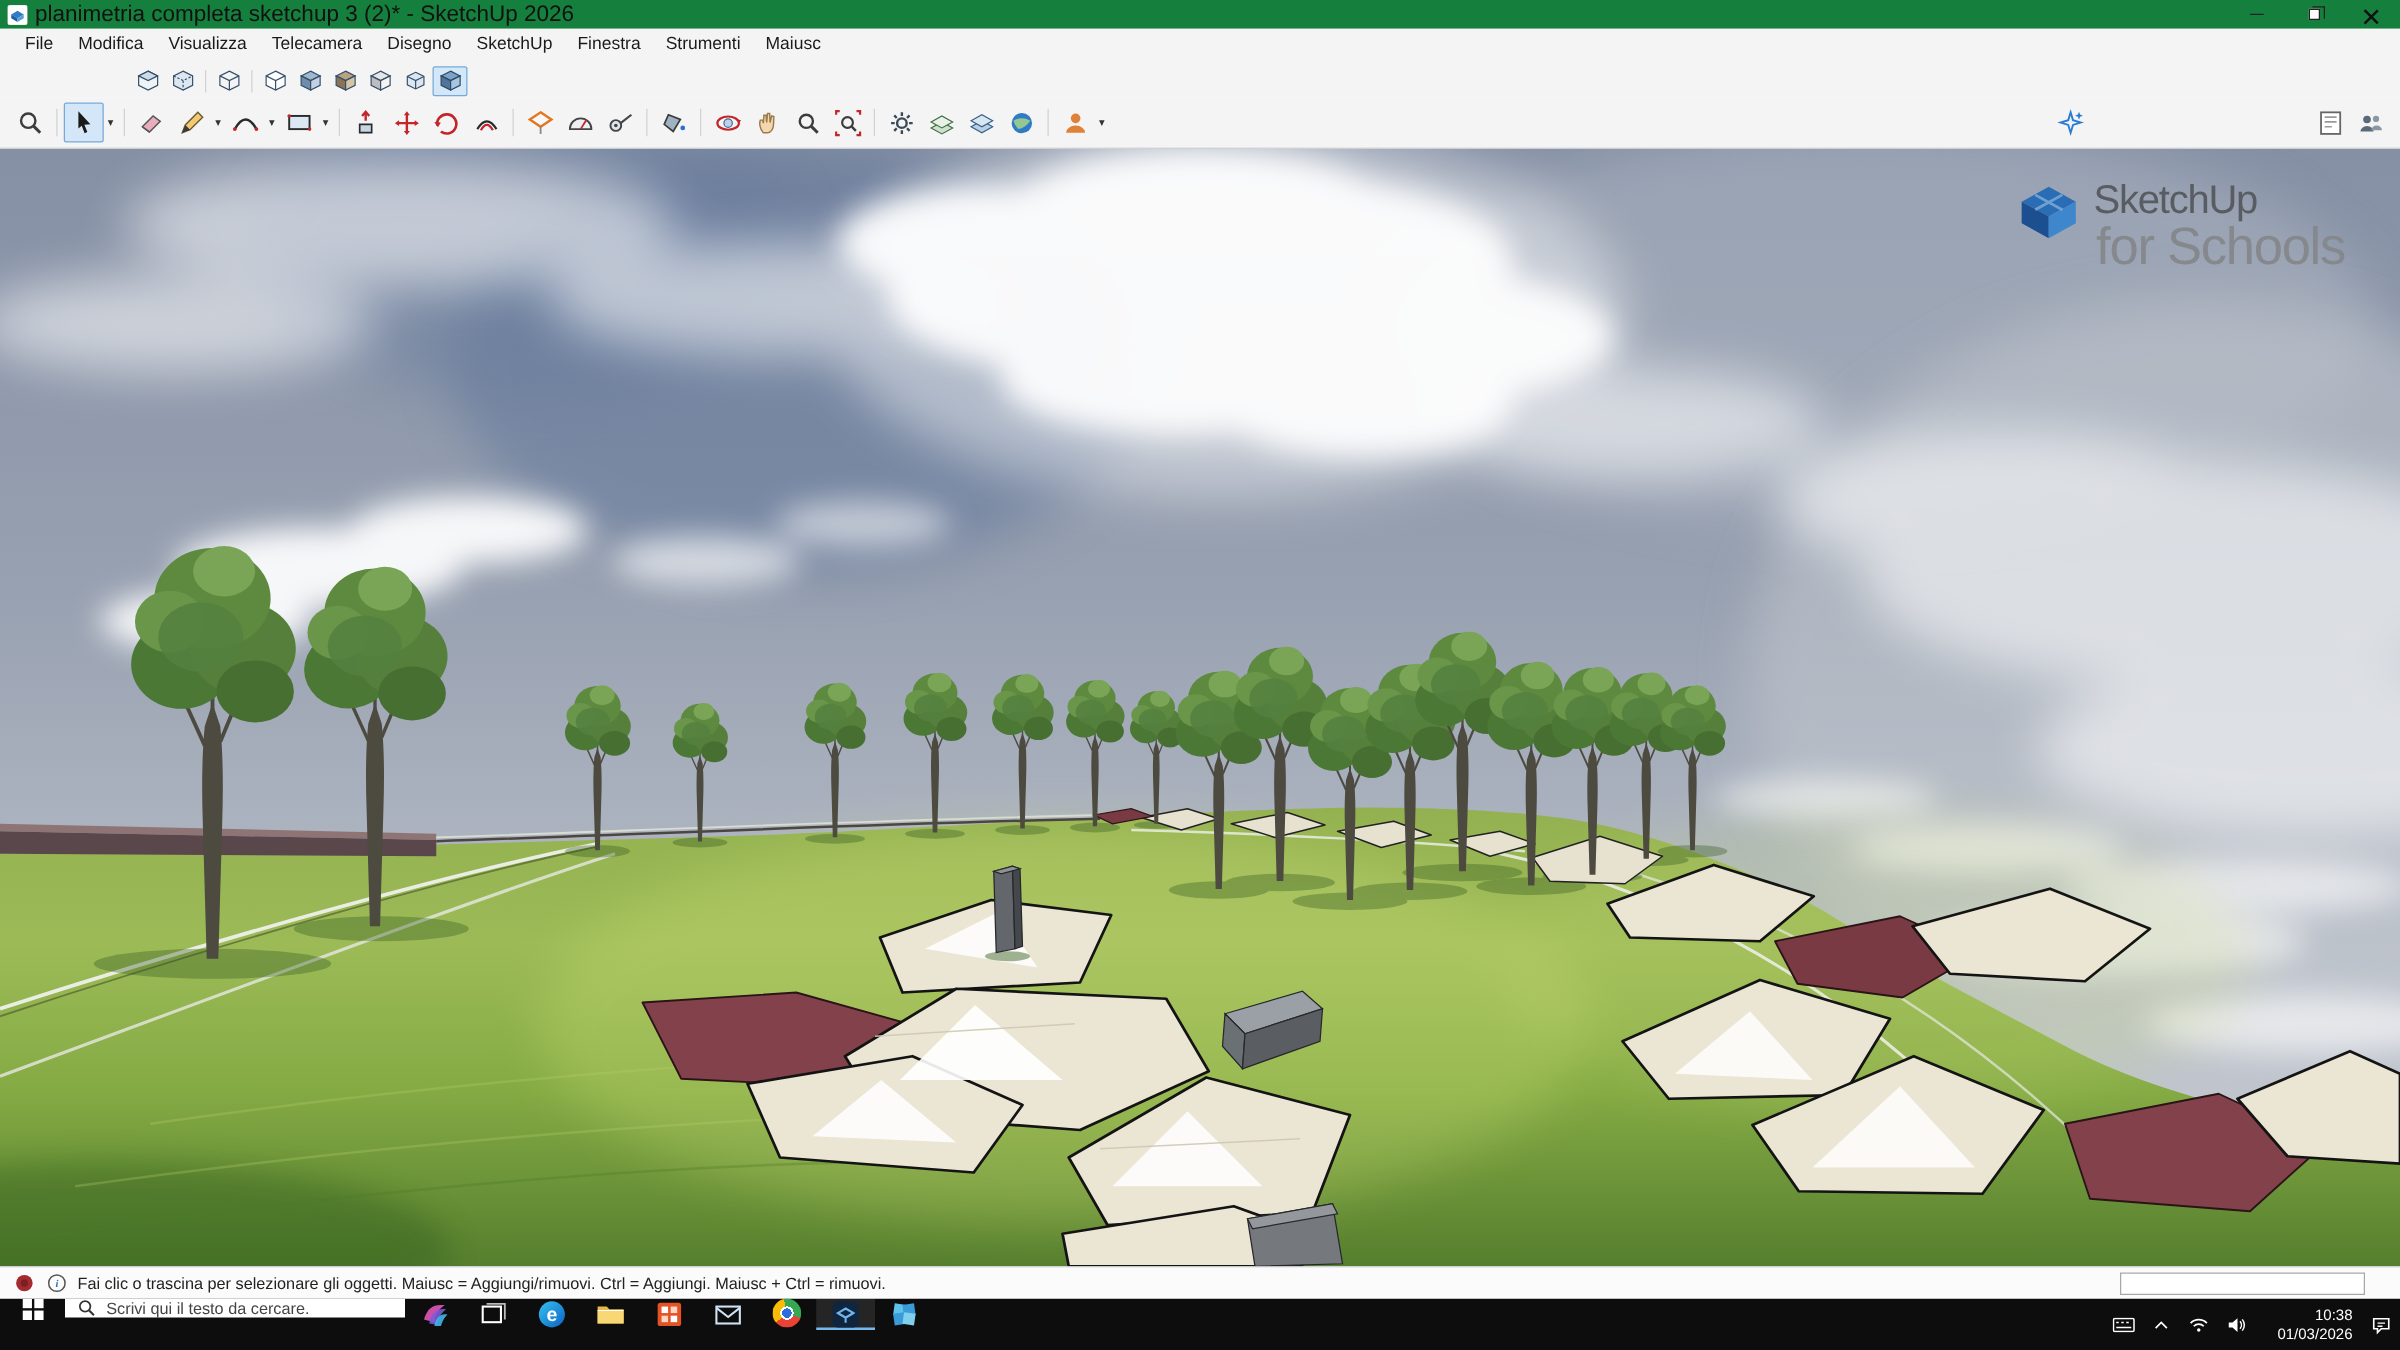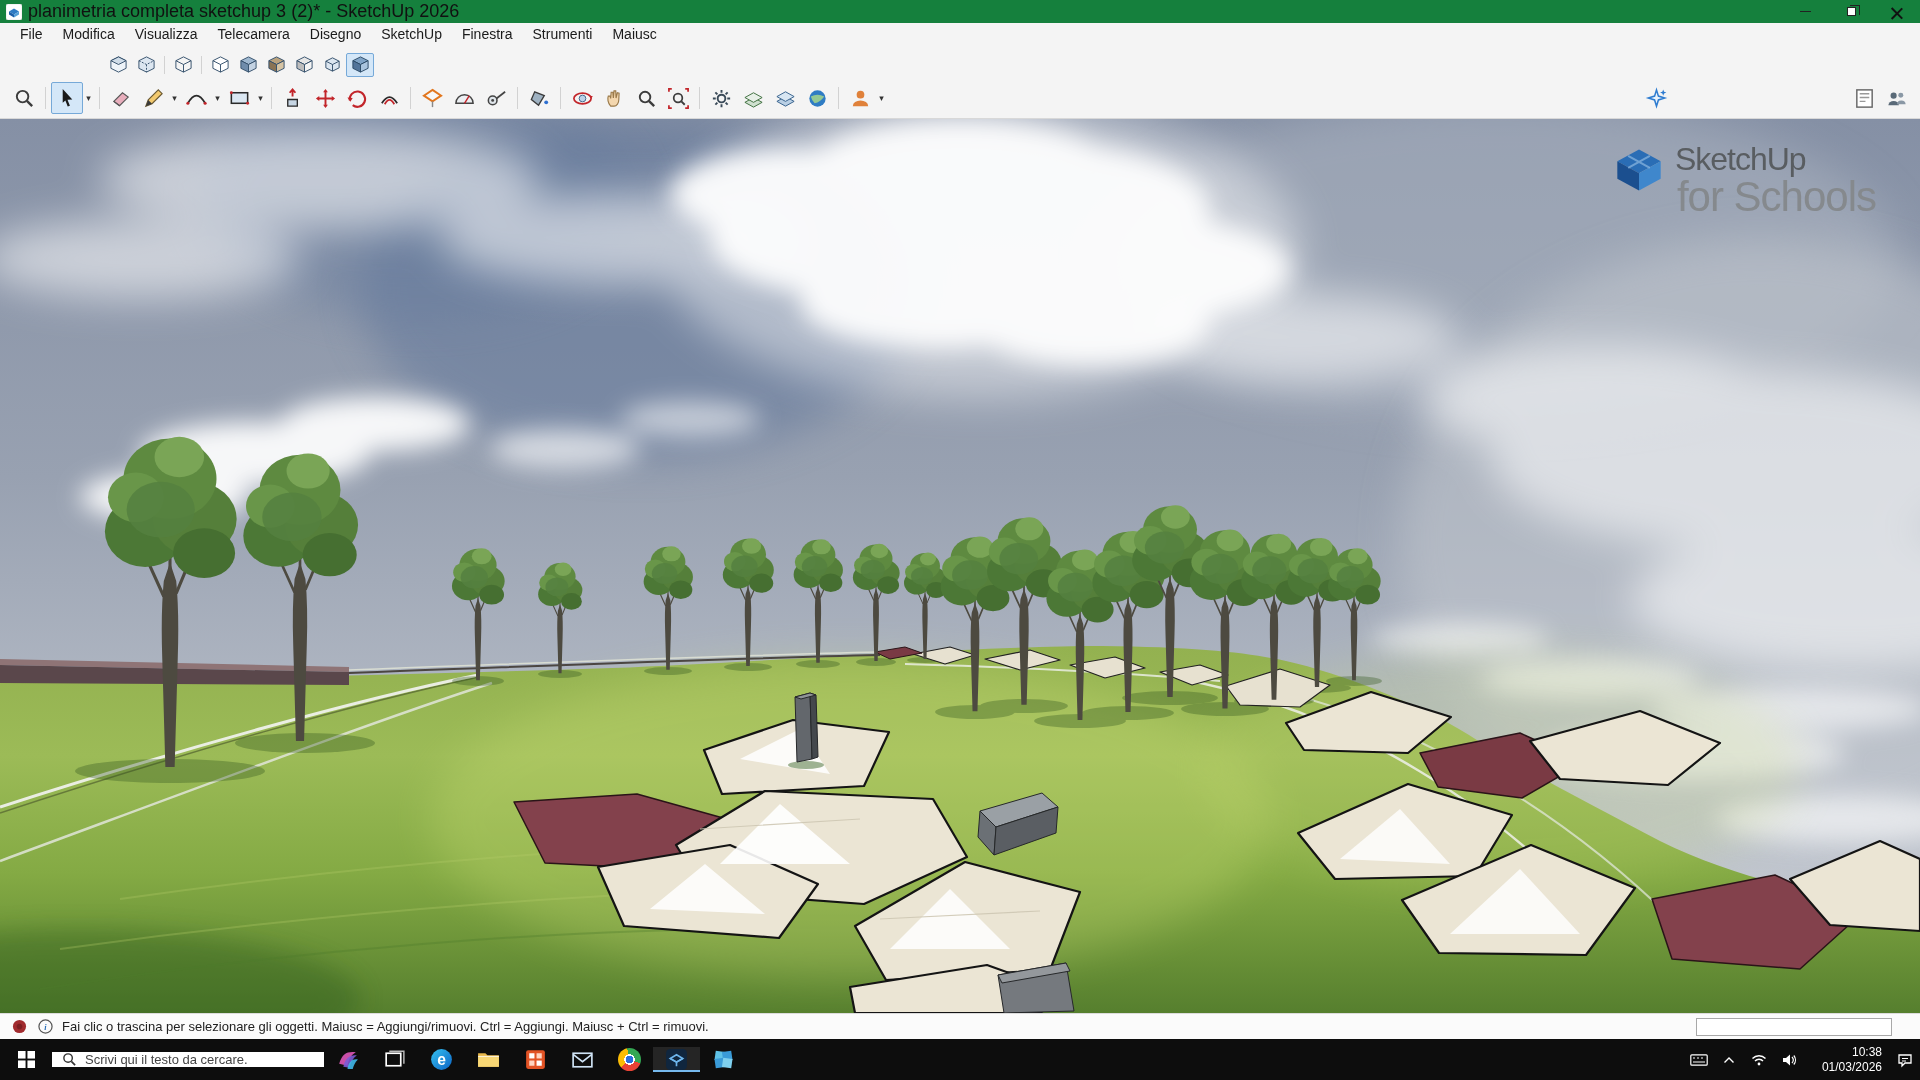--- a/index.html
+++ b/index.html
@@ -48,21 +48,21 @@
   .logo-l2{font-size:42px;font-weight:400;color:#85898d;letter-spacing:-1px;line-height:1.05;margin-left:2px}
 
   
   .statusbar{height:26px;background:#fbfbfb;border-top:1px solid #dcdcdc;display:flex;align-items:center;padding:0 10px;font-size:13px;flex:0 0 auto}
   .sb-ic{width:18px;height:18px;margin-right:8px;display:flex;align-items:center;justify-content:center}
   .sb-hint{color:#222;white-space:nowrap}
   .sb-spacer{flex:1}
   .measure{width:196px;height:18px;border:1px solid #a8a8a8;background:#fff;margin-right:18px;font-size:12px;padding:0 4px}
 
   
-  .taskbar{height:41px;background:#0d0d0d;display:flex;align-items:center;color:#fff;flex:0 0 auto}
+  .taskbar{height:41px;background:#0d0d0d;display:flex;align-items:flex-start;color:#fff;flex:0 0 auto}
   .tk-start{width:52px;display:flex;align-items:center;justify-content:center}
   .tk-search{width:272px;background:#fff;color:#444;display:flex;align-items:center;padding:0 10px;font-size:13px;gap:8px}
   .tk-search svg{flex:0 0 auto}
   .tk-app{width:47px;display:flex;align-items:center;justify-content:center}
   .tk-app.active{background:rgba(255,255,255,.10);box-shadow:inset 0 -2px 0 #76b9ed}
   .ic24{width:25px;height:25px;display:flex;align-items:center;justify-content:center}
   .ic-chrome{width:23px;height:23px;border-radius:50%;
      background:radial-gradient(circle at 50% 50%, #2a6ede 0 23%, #ffffff 23% 33%, rgba(0,0,0,0) 33%),
         conic-gradient(from 110deg, #ea4335 0 33%, #fbbc05 33% 66%, #34a853 66% 100%)}
   .tk-tray{margin-left:auto;display:flex;align-items:center}

